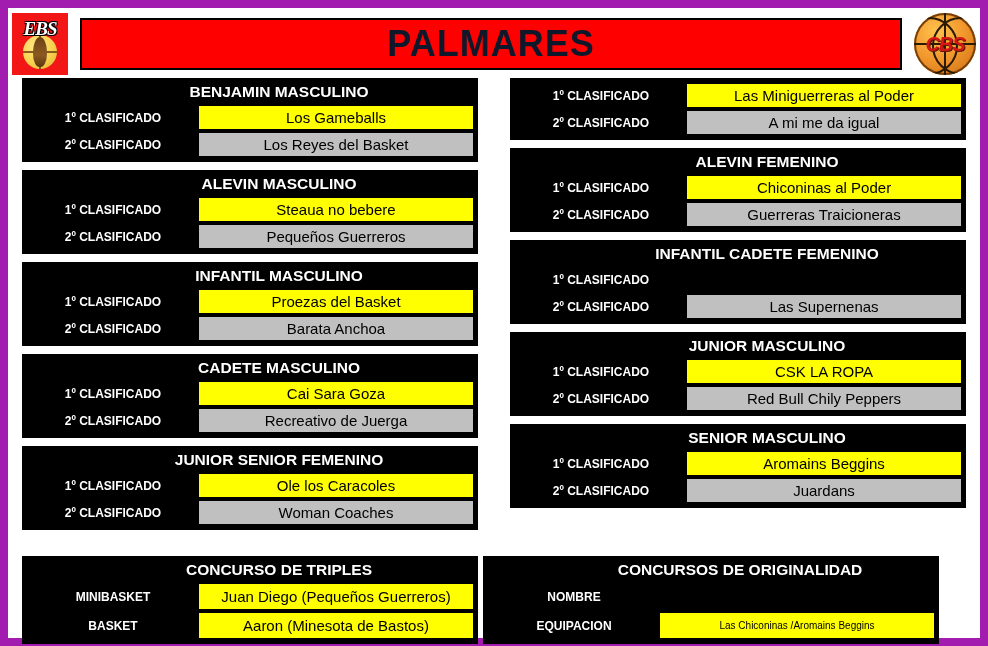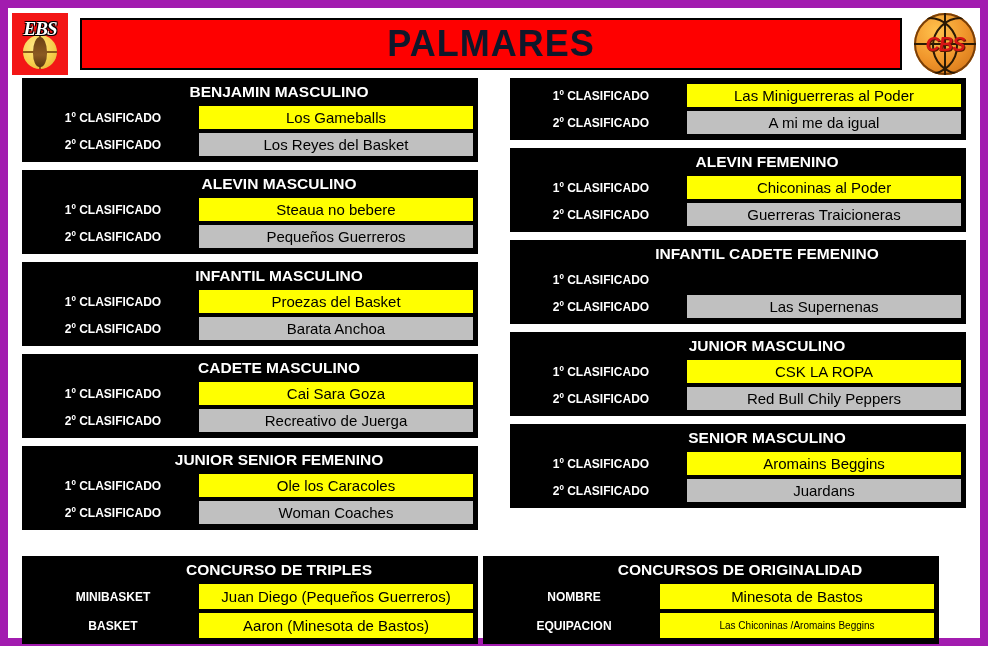--- a/index.html
+++ b/index.html
@@ -380,21 +380,20 @@
               <div class="row-label">BASKET</div>
               <div class="row-value val-gold">Aaron (Minesota de Bastos)</div>
             </div>
           </div>
         </div>
       <div class="col" id="bottom-right">
           <div class="block">
             <div class="block-title">CONCURSOS DE ORIGINALIDAD</div>
             <div class="row">
               <div class="row-label">NOMBRE</div>
-              <div class="row-value val-gold">Minesota de Bastos</div>
             </div>
             <div class="row">
               <div class="row-label">EQUIPACION</div>
               <div class="row-value val-gold val-small">Las Chiconinas /Aromains Beggins</div>
             </div>
           </div>
         </div>
     </div>
   </div>
 

